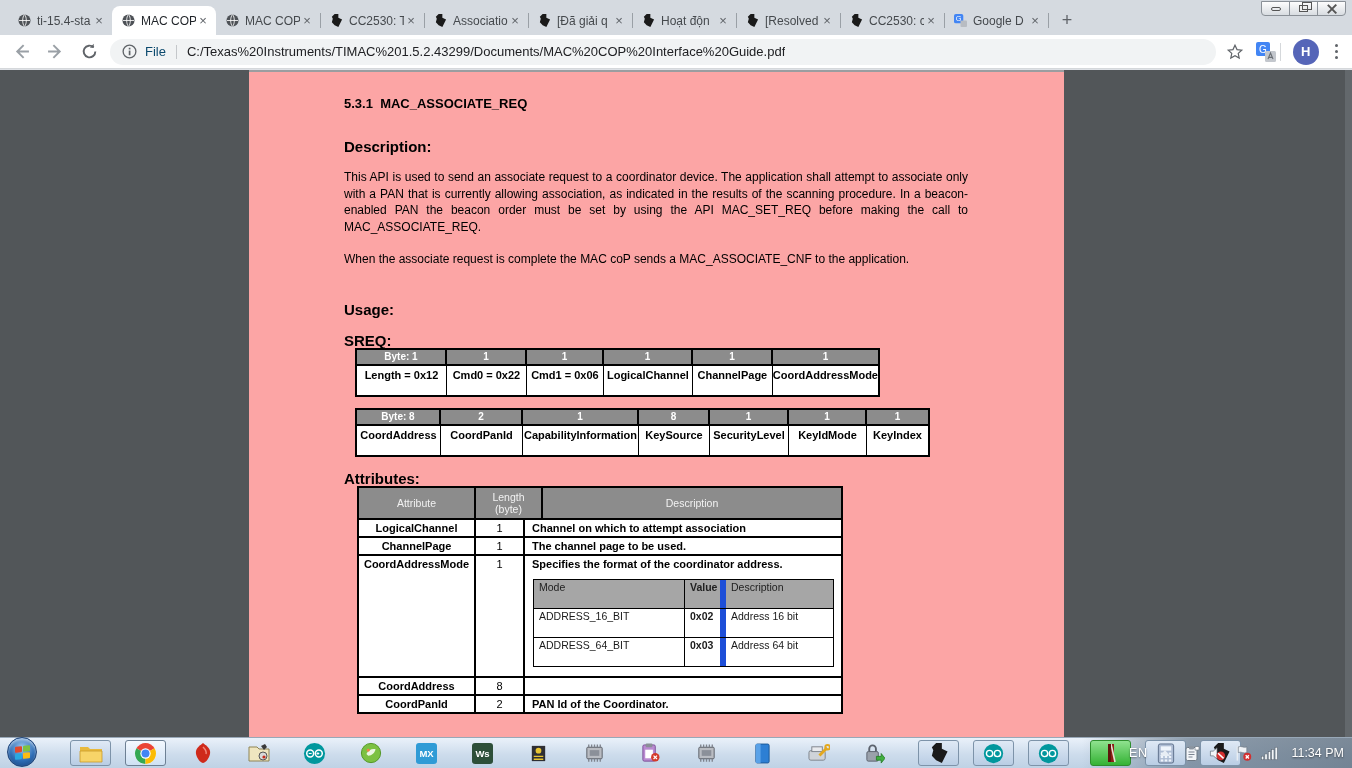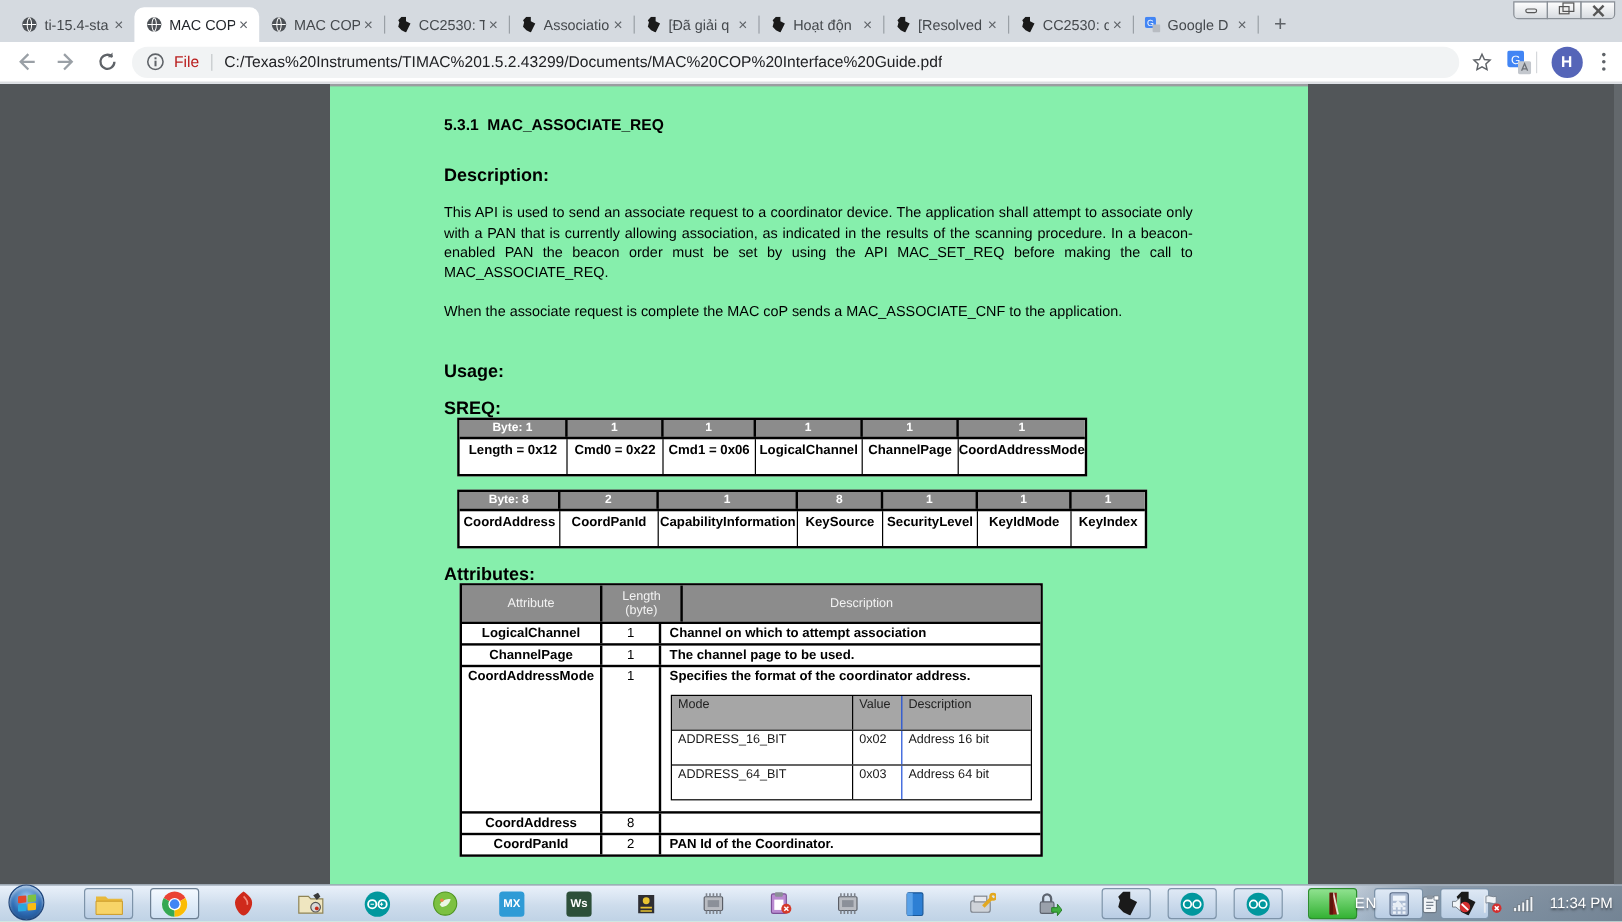--- a/index.html
+++ b/index.html
@@ -26,33 +26,33 @@
   .tab .sep { position:absolute; right:-1px; top:7px; height:15px; width:1px; background:#9aa0a6; }
   .tab-label { flex:1; white-space:nowrap; overflow:hidden; margin-left:6px; }
   .tab-close { width:14px; height:14px; line-height:13px; text-align:center; color:#5f6368; font-size:13px; border-radius:50%; flex:none; }
   .favicon { width:14px; height:14px; flex:none; display:flex; align-items:center; justify-content:center; }
   .newtab { width:26px; height:26px; margin:2px 0 0 6px; text-align:center; line-height:25px; font-size:18px; color:#5f6368; }
 
   
   #toolbar { position:absolute; top:35px; left:0; right:0; height:34px; background:#fff; border-bottom:1px solid #d5d8db; display:flex; align-items:center; }
   .navbtn { width:26px; height:26px; margin-left:8px; display:flex; align-items:center; justify-content:center; }
   #omnibox { flex:1; height:26px; margin:0 10px 0 8px; background:#f1f3f4; border-radius:14px; display:flex; align-items:center; padding:0 12px; font-size:13px; color:#202124; }
-  #omnibox .scheme { color:#b91c1c; margin:0 10px 0 8px; }
+  #omnibox .scheme { color:#0c4a6e; margin:0 10px 0 8px; }
   #omnibox .divider { width:1px; height:14px; background:#c4c7ca; margin-right:10px; }
   .url-text { white-space:nowrap; overflow:hidden; }
   .tool-right { display:flex; align-items:center; margin-right:6px; }
   .avatar { width:26px; height:26px; border-radius:50%; background:#5565b8; color:#fff; font-size:13px; font-weight:bold; display:flex; align-items:center; justify-content:center; margin:0 8px; }
   .vsep { width:1px; height:18px; background:#d5d8db; margin:0 4px; }
   .dots { display:flex; flex-direction:column; gap:2.5px; padding:0 8px; }
   .dots i { width:3.4px; height:3.4px; border-radius:50%; background:#5f6368; }
 
   
   #content { position:absolute; top:70px; left:0; right:0; bottom:31px; background:#525659; }
   #scrollbar { position:absolute; right:0; top:0; bottom:0; width:7px; background:#63686c; }
-  #page { position:absolute; left:275px; top:0; width:815px; height:100%; background:#86efac; border-top:2px solid #9a9da0; color:#000; }
+  #page { position:absolute; left:249px; top:0; width:815px; height:100%; background:#fca5a5; border-top:2px solid #9a9da0; color:#000; }
   .doc-abs { position:absolute; }
   .doc-h { font-weight:bold; font-size:13px; white-space:pre; }
   .doc-b { font-weight:bold; font-size:15px; }
   .doc-p { font-size:12px; line-height:16.5px; text-align:justify; }
 
   .btable { position:absolute; border:2px solid #000; background:#fff; }
   .hrow { display:flex; background:#8c8c8c; border-bottom:2px solid #000; }
   .hcell { color:#fff; font-weight:bold; font-size:10px; text-align:center; padding:1px 0 2px; border-right:2px solid #000; }
   .hcell:last-child { border-right:none; }
   .brow { display:flex; }
@@ -64,21 +64,21 @@
   .a-hcell { padding:3px 0; border-right:2px solid #000; display:flex; flex-direction:column; align-items:center; justify-content:center; font-size:10.5px; }
   .a-hcell:last-child { border-right:none; }
   .a-row { display:flex; border-top:2px solid #000; }
   .a-c1 { width:117px; text-align:center; font-weight:bold; border-right:2px solid #000; padding:2px 0; }
   .a-c2 { width:49px; text-align:center; border-right:2px solid #000; padding:2px 0; }
   .a-c3 { flex:1; font-weight:bold; padding:2px 0 2px 7px; }
   .mode-table { width:301px; margin:9px 0 7px 1px; border:1px solid #000; font-weight:normal; font-size:10.5px; color:#1a1a1a; }
   .m-row { display:flex; border-top:1px solid #000; }
   .m-row:first-child { border-top:none; background:#a6a6a6; color:#222; }
   .m-c1 { width:151px; padding:1px 0 15px 5px; border-right:1px solid #000; }
-  .m-c2 { width:41px; padding:1px 0 1px 5px; border-right:1px solid #1d4ed8; }
+  .m-c2 { width:41px; padding:1px 0 1px 5px; border-right:6px solid #1d4ed8;font-weight:bold; }
   .m-c3 { flex:1; padding:1px 0 1px 5px; }
 
   
   #taskbar { position:absolute; bottom:0; left:0; right:0; height:31px; background:linear-gradient(#eaf1fa,#cddcec 55%,#bfd2e5); border-top:1px solid #98a8b8; }
   #tray-shade { position:absolute; right:0; top:0; bottom:0; width:270px; background:linear-gradient(90deg, rgba(110,128,146,0), rgba(110,128,146,.75) 40%, rgba(96,112,128,.8)); }
   #taskbar-inner { position:absolute; inset:0; display:flex; align-items:center;gap:11px; }
   .orb { position:relative; width:30px; height:30px; margin:-2px 4px 0 7px; border-radius:50%; background:radial-gradient(circle at 50% 35%, #9ec9f0 0%, #2e6db6 55%, #173e74 100%); border:1px solid #20457a; box-shadow:inset 0 2px 3px rgba(255,255,255,.6); flex:none; }
   .winflag { position:absolute; left:7px; top:8px; width:15px; height:13px; display:grid; grid-template-columns:1fr 1fr; grid-template-rows:1fr 1fr; gap:1px; transform:skewY(-6deg); }
   .winflag i { border-radius:1px; }
   .task-btn { width:41px; height:26px; border:1px solid #7d93a9; border-radius:3px; margin-right:3px; display:flex; align-items:center; justify-content:center; background:linear-gradient(#dfe9f5,#b9cde4); flex:none; }

